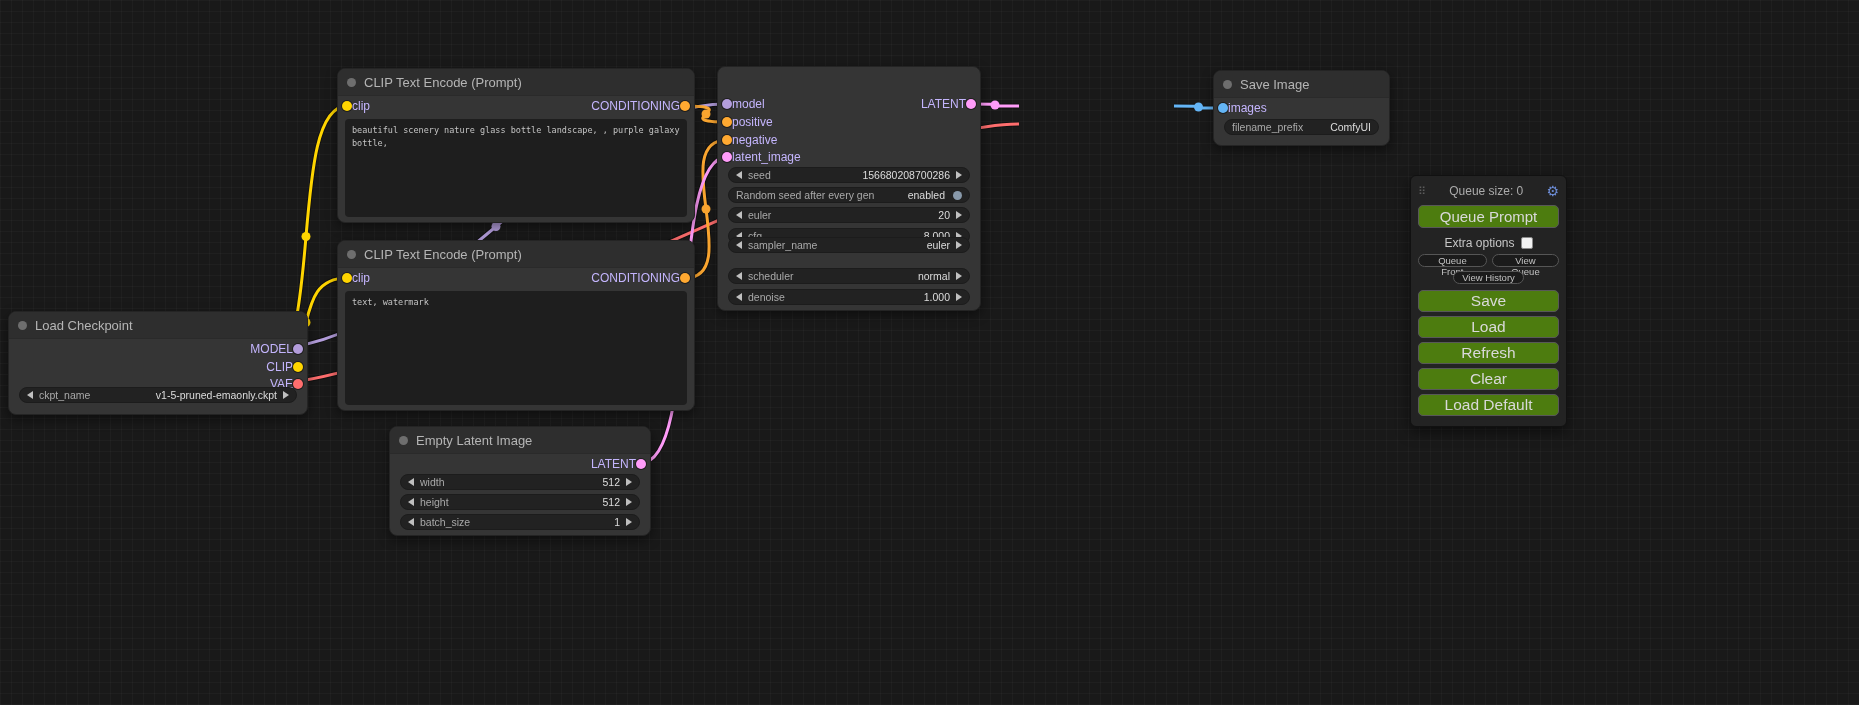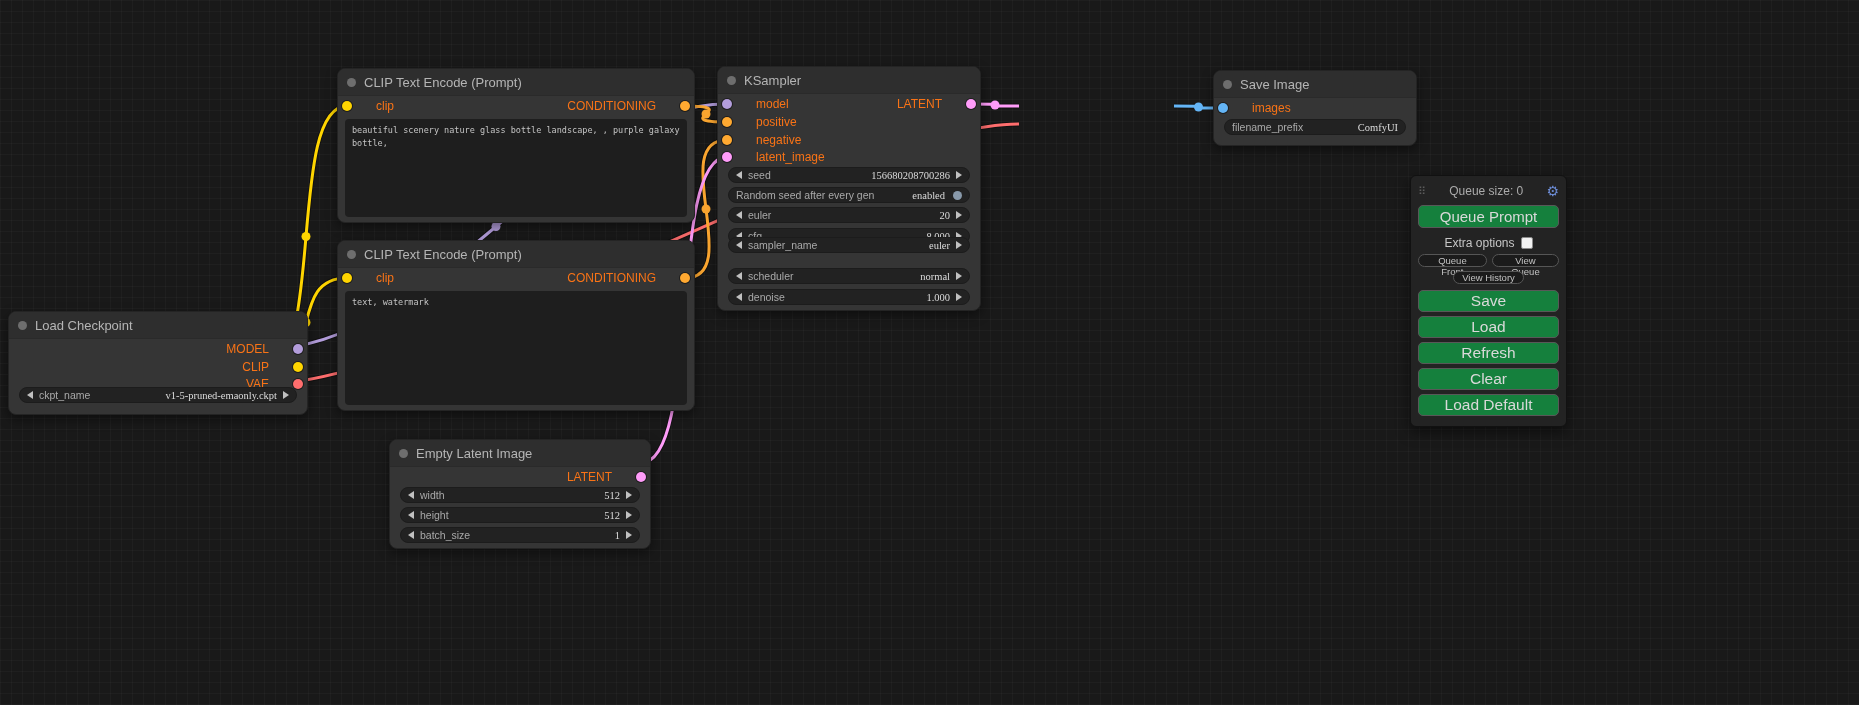--- a/index.html
+++ b/index.html
@@ -18,35 +18,35 @@
     position:absolute; background:#353535; border:1px solid #242424; box-sizing:border-box;
     border-radius:8px; box-shadow:0 4px 12px rgba(0,0,0,0.45); z-index:2;
   }
   .ntitle {
     position:absolute; top:0; left:0; right:0; height:26px; background:#2e2e2e;
     border-radius:7px 7px 0 0; display:flex; align-items:center; gap:8px;
     padding-left:9px; font-size:13px; color:#b5b5b5; border-bottom:1px solid #2a2a2a;
   }
   .tdot { width:9px; height:9px; border-radius:50%; background:#6e6e6e; flex:none; }
 
-  .srow { position:absolute; height:18px; display:flex; align-items:center; gap:24px;
-          font-size:12px; color:#f97316; }
+  .srow { position:absolute; height:18px; display:flex; align-items:center; gap:0;
+          font-size:12px; color:#c4b5fd; }
   .srow.in  { left:4px; }
   .srow.out { right:4px; flex-direction:row-reverse; }
   .sdot { width:10px; height:10px; border-radius:50%; background:#888;
           box-shadow:0 0 0 1px rgba(0,0,0,0.45); flex:none; }
 
   .widget {
     position:absolute; left:10px; right:10px; height:16px; background:#222;
     border:1px solid #1c1c1c; box-sizing:border-box;
     border-radius:9px; display:flex; align-items:center; gap:6px;
     padding:0 7px; font-size:10.5px; color:#c8c8c8;
   }
   .wlabel { color:#a9a9a9; white-space:nowrap;text-align:right; }
-  .wvalue { margin-left:auto; color:#dcdcdc; white-space:nowrap;font-family:Liberation Serif, serif; }
+  .wvalue { margin-left:auto; color:#dcdcdc; white-space:nowrap; }
   .arr { width:0; height:0; flex:none; }
   .arr-l { border-top:4px solid transparent; border-bottom:4px solid transparent; border-right:6px solid #c0c0c0; }
   .arr-r { border-top:4px solid transparent; border-bottom:4px solid transparent; border-left:6px solid #c0c0c0; }
   .toggle-dot { width:9px; height:9px; border-radius:50%; flex:none; margin-left:2px; }
 
   .prompt {
     position:absolute; left:7px; right:7px; background:#1e1e1e; border-radius:4px;
     color:#c4c4c4; font-family:"DejaVu Sans Mono", monospace; font-size:8.5px;
     line-height:1.55; padding:5px 7px; white-space:pre-wrap; word-break:break-word;
     overflow:hidden; box-sizing:border-box;
@@ -55,21 +55,21 @@
   .qpanel {
     position:absolute; background:#232323; border:1px solid #111; border-radius:6px;
     z-index:3; box-shadow:0 5px 14px rgba(0,0,0,0.5);
     display:flex; flex-direction:column; gap:4px; padding:5px 7px 10px; box-sizing:border-box;
   }
   .qhead { display:flex; align-items:center; height:20px; }
   .qhandle { color:#5c5c5c; font-size:11px; cursor:move; }
   .qsize { flex:1; text-align:center; color:#ababab; font-size:12px; }
   .qgear { font-size:14px; line-height:1; cursor:pointer; }
   .qbtn {
-    height:22px; background:#15803d; color:#d9d9d9; border:1px solid #585858;
+    height:22px; background:#4d7c0f; color:#d9d9d9; border:1px solid #585858;
     border-radius:5px; font-size:15.5px; font-family:"Liberation Sans", sans-serif;
     padding:0; line-height:20px; cursor:pointer;
   }
   .qbtn.qp { height:23px; font-size:15px; margin-bottom:4px; }
   .qbtn.gaptop { margin-top:2px; }
   .qextra { display:flex; align-items:center; justify-content:center; gap:6px;
             color:#c6c6c6; font-size:12px; height:14px; }
   .qcheck { width:10px; height:10px; background:#f2f2f2; border:1px solid #8a8a8a;
             border-radius:2px; cursor:pointer; }
   .qrow { display:flex; justify-content:center; gap:5px; }
@@ -163,21 +163,21 @@
       <span class="sdot" style="background: rgb(255, 213, 0);"></span>
       <span>clip</span>
     </div>
     <div class="srow out" style="top:28px">
       <span class="sdot" style="background: rgb(255, 169, 49);"></span>
       <span>CONDITIONING</span>
     </div>
     <div class="prompt" style="top:50px;height:114px">text, watermark</div>
   </div>
 
-  <div class="node" style="left:389px;top:439px;width:262px;height:110px">
+  <div class="node" style="left:389px;top:426px;width:262px;height:110px">
     <div class="ntitle">
       <span class="tdot"></span>
       <span>Empty Latent Image</span>
     </div>
     <div class="srow out" style="top:28px">
       <span class="sdot" style="background: rgb(255, 156, 249);"></span>
       <span>LATENT</span>
     </div>
     <div class="widget" style="top:47px">
       <span class="arr arr-l"></span>
@@ -193,24 +193,20 @@
     </div>
     <div class="widget" style="top:87px">
       <span class="arr arr-l"></span>
       <span class="wlabel">batch_size</span>
       <span class="wvalue">1</span>
       <span class="arr arr-r"></span>
     </div>
   </div>
 
   <div class="node" style="left:717px;top:66px;width:264px;height:245px">
-    <div class="ntitle">
-      <span class="tdot"></span>
-      <span>KSampler</span>
-    </div>
     <div class="srow out" style="top:28px">
       <span class="sdot" style="background: rgb(255, 156, 249);"></span>
       <span>LATENT</span>
     </div>
     <div class="srow in" style="top:28px">
       <span class="sdot" style="background: rgb(179, 157, 219);"></span>
       <span>model</span>
     </div>
     <div class="srow in" style="top:46px">
       <span class="sdot" style="background: rgb(255, 169, 49);"></span>
@@ -261,21 +257,21 @@
     </div>
     <div class="widget" style="top:222px">
       <span class="arr arr-l"></span>
       <span class="wlabel">denoise</span>
       <span class="wvalue">1.000</span>
       <span class="arr arr-r"></span>
     </div>
   </div>
 
 
-  <div class="node" style="left:1213px;top:70px;width:204px;height:76px">
+  <div class="node" style="left:1213px;top:70px;width:177px;height:76px">
     <div class="ntitle">
       <span class="tdot"></span>
       <span>Save Image</span>
     </div>
     <div class="srow in" style="top:28px">
       <span class="sdot" style="background: rgb(100, 181, 246);"></span>
       <span>images</span>
     </div>
     <div class="widget" style="top:48px">
       <span class="wlabel">filename_prefix</span>

